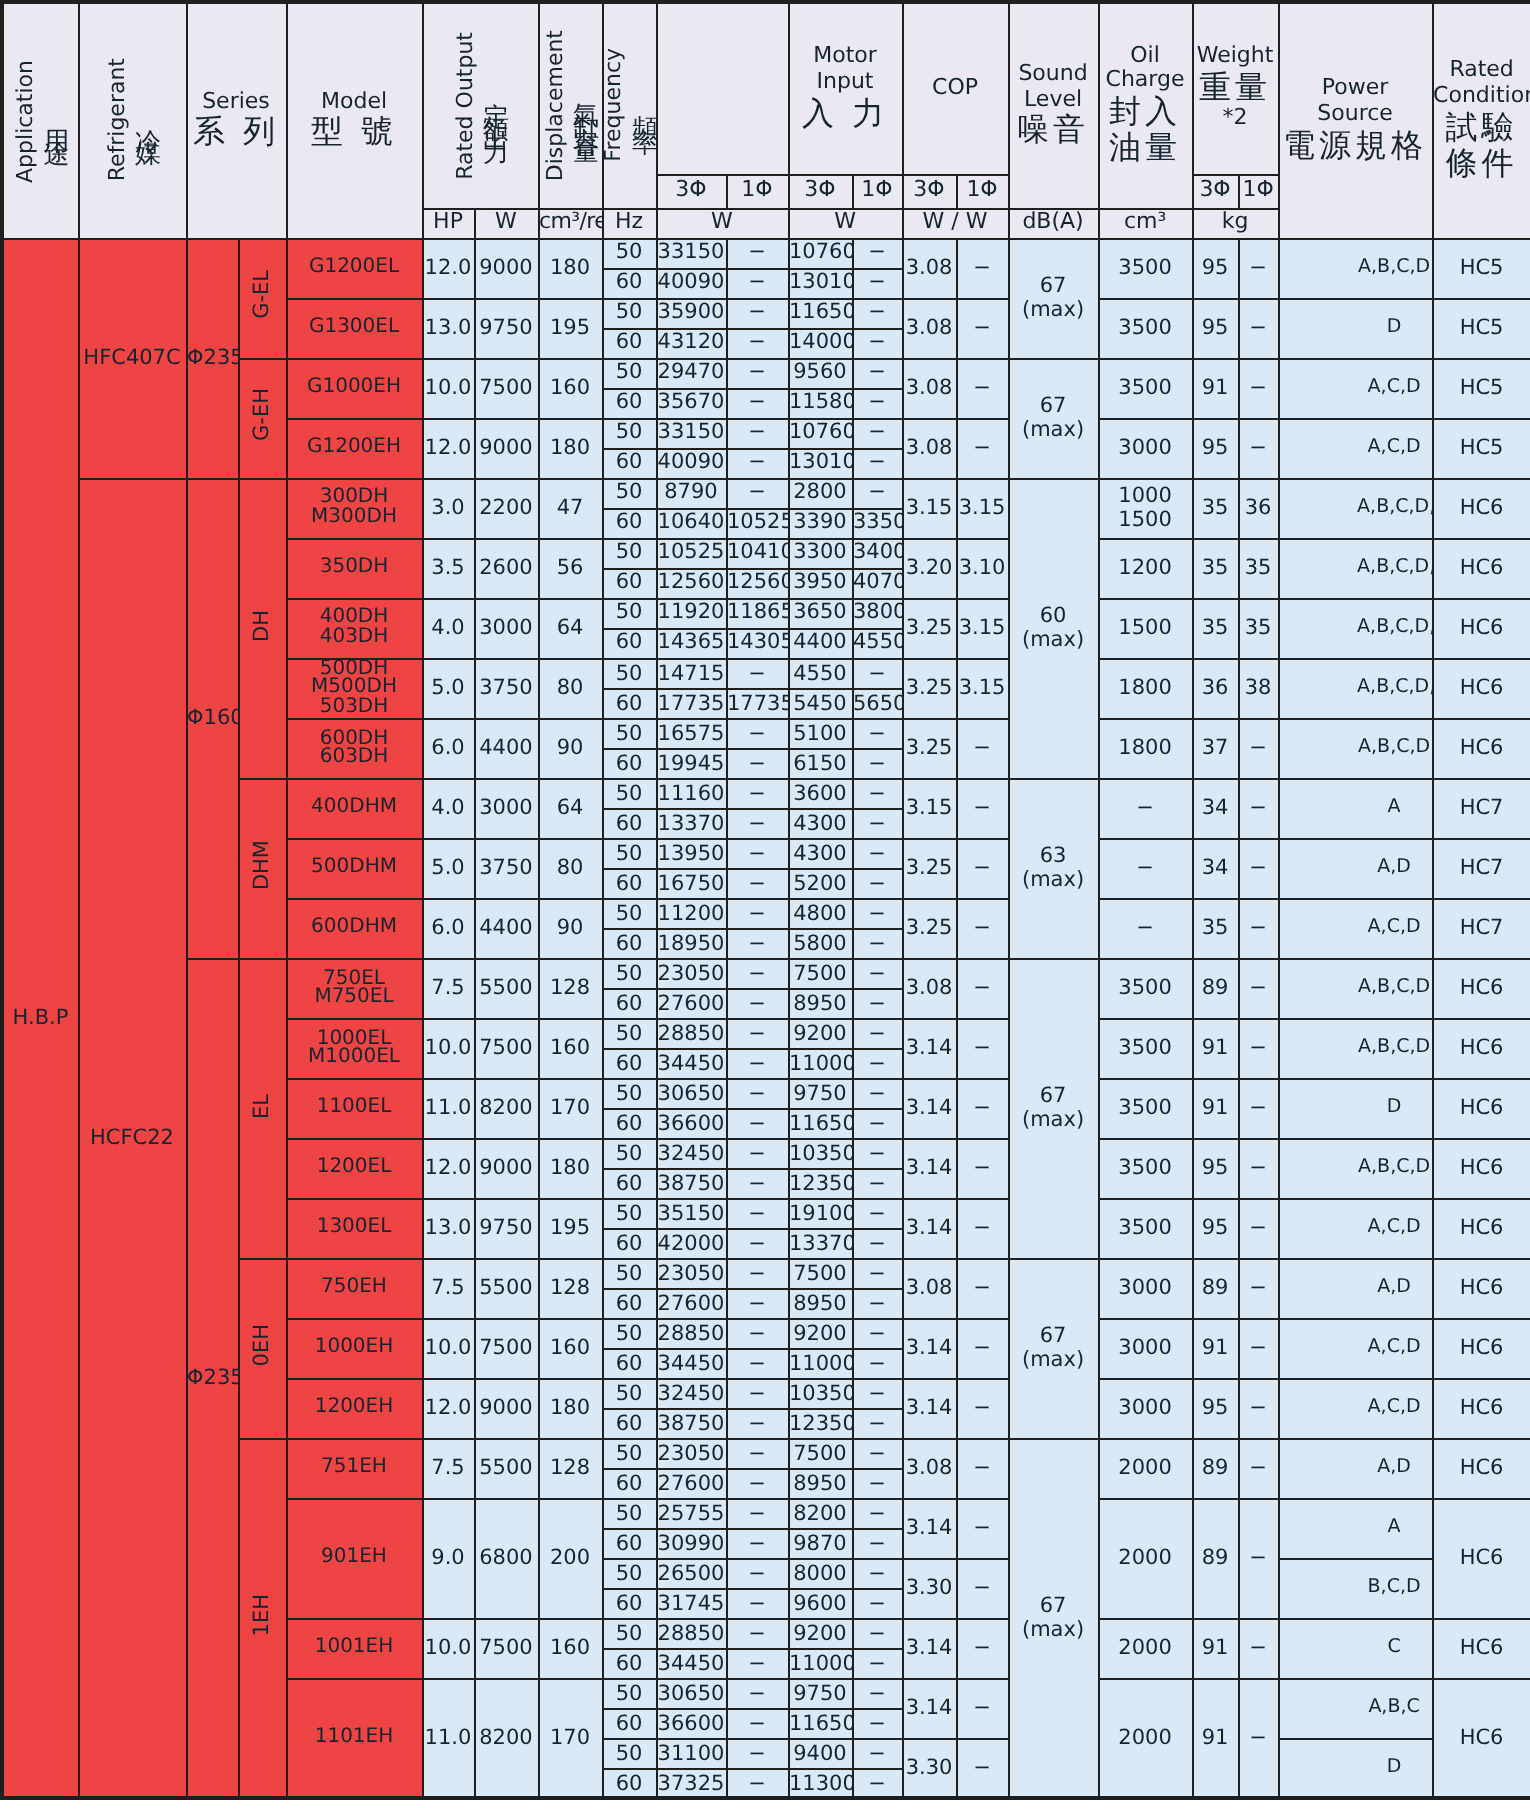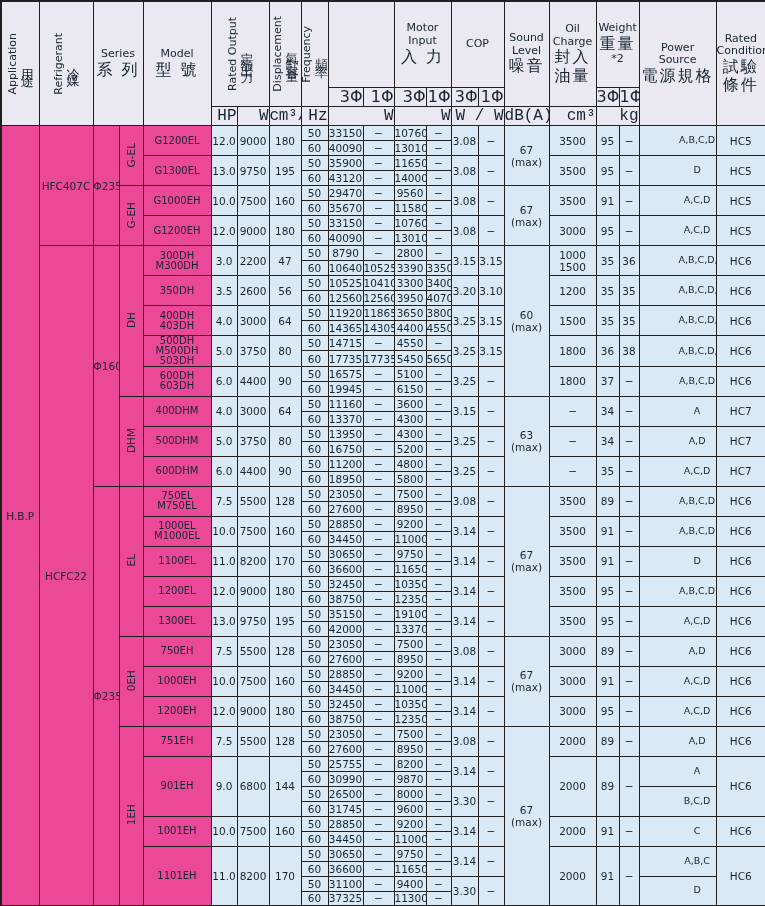--- a/index.html
+++ b/index.html
@@ -7,26 +7,26 @@
   body { font-family:"DejaVu Sans", sans-serif; color:#16242f; }
   table { border-collapse:collapse; table-layout:fixed; width:765px; }
   th, td {
     border:1px solid #1f1f1f; padding:0; text-align:center; vertical-align:middle;
     font-weight:normal; overflow:hidden;
   }
   table { border:2px solid #1f1f1f; }
   thead th { background:#eae8f1; font-size:11px; line-height:1.15; }
   thead tr.r1 { height:86px; }
   thead tr.r2 { height:17px; }
-  thead tr.r3 { height:15px;font-family:Liberation Mono, monospace; }
-  thead tr.r2 th, thead tr.r3 th { font-size:16px;text-align:right; }
+  thead tr.r3 { height:15px; }
+  thead tr.r2 th, thead tr.r3 th { font-size:11px; }
   th .cjk { font-size:16px; letter-spacing:2px; }
   tbody tr { height:15px; }
   tbody td { background:#d9eaf6; font-size:10.5px; line-height:1.15; }
-  tbody td.lab { background:#ec4899; }
+  tbody td.lab { background:#ef4444; }
   tbody td.model { font-size:10px; line-height:0.98; }
   tbody td.power { font-size:9.5px;padding-left:39px; }
   .vtext-en { writing-mode:vertical-rl; transform:rotate(180deg); white-space:nowrap; display:inline-block; line-height:1; }
   .vtext-cjk { writing-mode:vertical-rl; text-orientation:upright; display:inline-block; letter-spacing:6px; line-height:1; font-size:13px; }
   .hflex { display:flex; align-items:center; justify-content:center; gap:3px; height:100%; }
   .unit-small { font-size:8.5px; letter-spacing:-0.3px; }
 </style>
 </head>
 <body>
 
@@ -693,21 +693,21 @@
         <td>60</td>
         <td>27600</td>
         <td>−</td>
         <td>8950</td>
         <td>−</td>
       </tr>
       <tr>
         <td rowspan="4" class="lab model">901EH</td>
         <td rowspan="4">9.0</td>
         <td rowspan="4">6800</td>
-        <td rowspan="4">144</td>
+        <td rowspan="4">200</td>
         <td>50</td>
         <td>25755</td>
         <td>−</td>
         <td>8200</td>
         <td>−</td>
         <td rowspan="2">3.14</td>
         <td rowspan="2">−</td>
         <td rowspan="4">2000</td>
         <td rowspan="4">89</td>
         <td rowspan="4">−</td>

